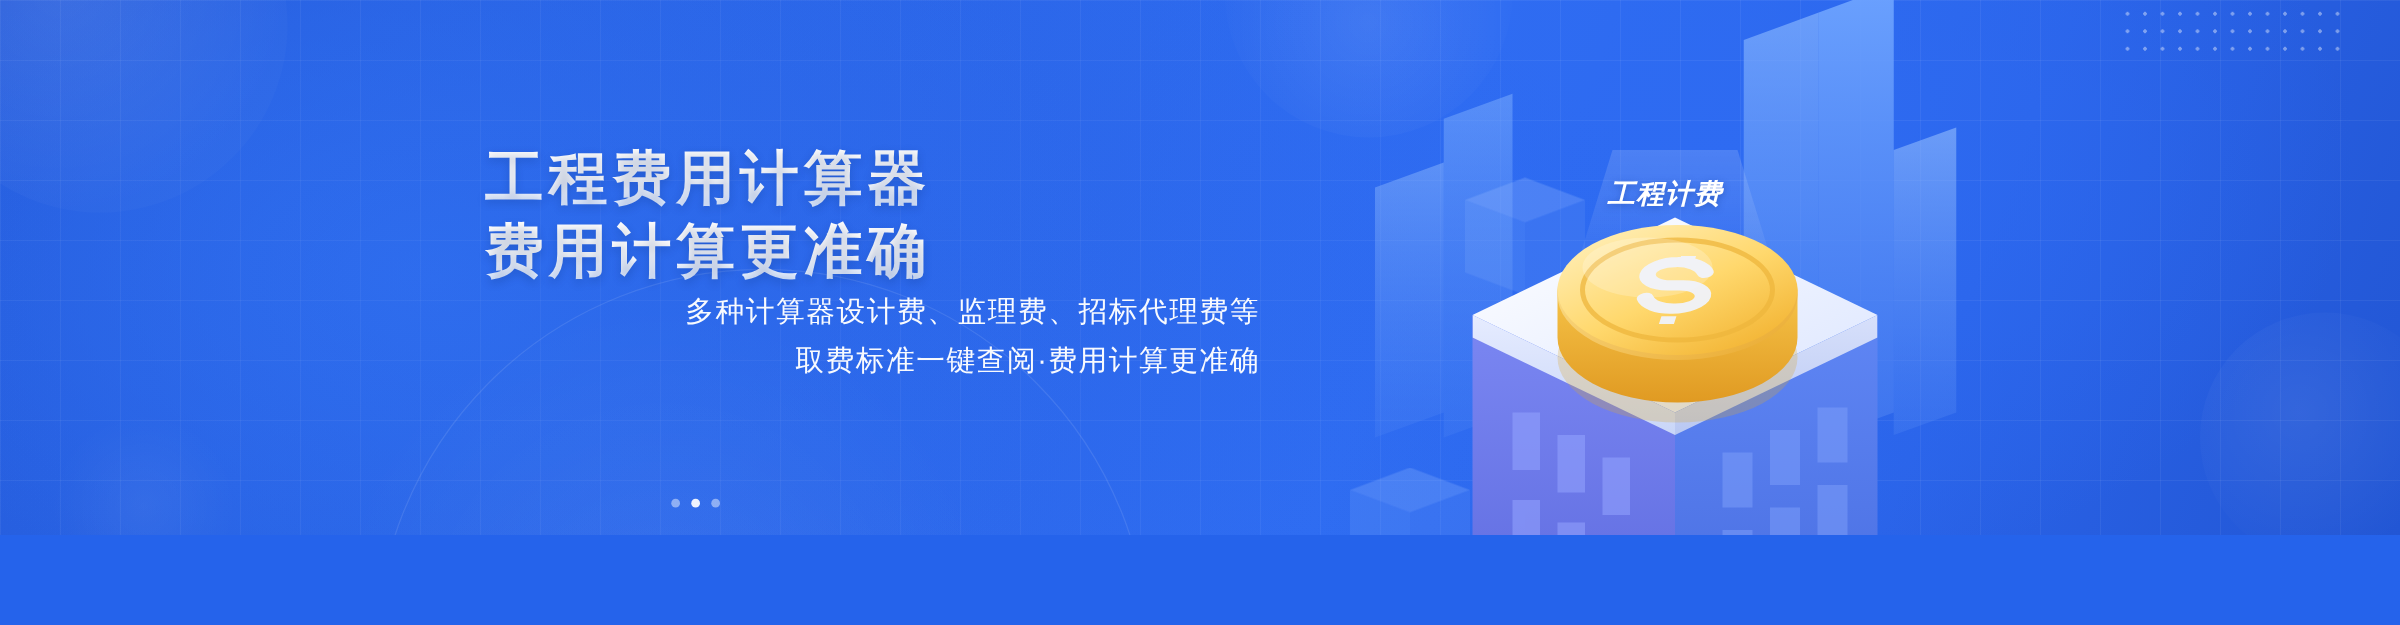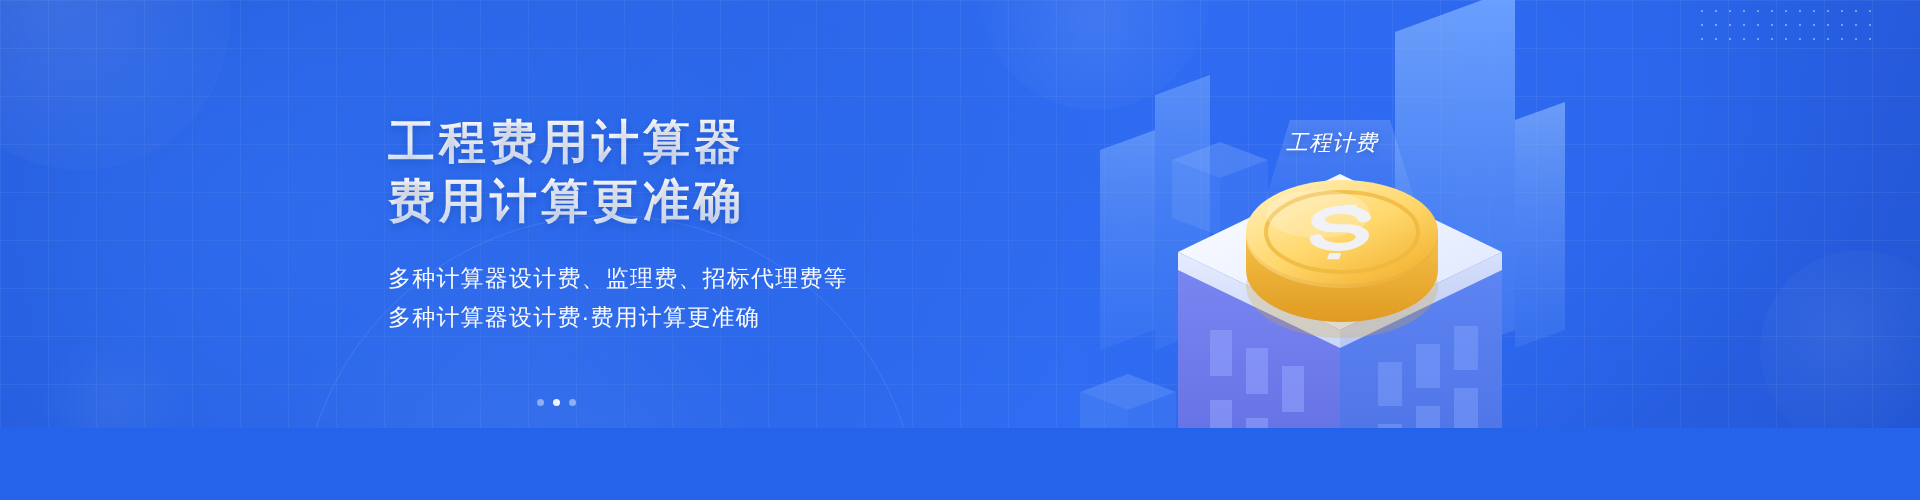--- a/index.html
+++ b/index.html
@@ -71,38 +71,38 @@
     line-height:59px;
     background:linear-gradient(180deg, #ffffff 0%, #ffffff 52%, #d7e6ff 100%);
     -webkit-background-clip:text;
     background-clip:text;
     color:transparent;
     -webkit-text-fill-color:transparent;
     text-shadow:0 3px 7px rgba(10,40,110,.22);
     white-space:nowrap;
   }
   .sub {
-    margin-top:29px;
+    text-align:right;
   }
   .sub-line {
     font-size:23px;
     line-height:39px;
     color:#ffffff;
     letter-spacing:1.2px;
     white-space:nowrap;
     opacity:.97;
   }
 
   
   .art { position:absolute; left:1060px; top:0; width:560px; height:500px; z-index:4; }
   .art svg { display:block; }
 
   .badge {
-    position:absolute; left:1286px; top:128px;
-    font-size:22px; font-weight:normal; font-style:italic;
+    position:absolute; left:1286px; top:140px;
+    font-size:22px; font-weight:bold; font-style:italic;
     color:#ffffff; letter-spacing:1px;
     text-shadow:0 2px 6px rgba(15,45,120,.35);
     z-index:7; white-space:nowrap;
   }
 
   
   .dots {
     position:absolute; left:537px; bottom:22px;
     display:flex; gap:9px; z-index:8;
   }
@@ -123,21 +123,21 @@
   <div class="blob blob-d"></div>
   <div class="blob blob-e"></div>
   <div class="arc"></div>
   <div class="dots-matrix"></div>
 
   <div class="copy">
     <div class="title-line">工程费用计算器</div>
     <div class="title-line">费用计算更准确</div>
     <div class="sub">
       <div class="sub-line">多种计算器设计费、监理费、招标代理费等</div>
-      <div class="sub-line">多种计算器设计费·费用计算更准确</div>
+      <div class="sub-line">取费标准一键查阅·费用计算更准确</div>
     </div>
   </div>
 
   <div class="art">
     <svg width="560" height="500" viewBox="0 0 560 500" xmlns="http://www.w3.org/2000/svg">
       <defs>
         <linearGradient id="towerA" x1="0" y1="0" x2="0" y2="1">
           <stop offset="0%" stop-color="#6ea4ff" stop-opacity=".95"></stop>
           <stop offset="100%" stop-color="#4a7ef0" stop-opacity=".6"></stop>
         </linearGradient>

